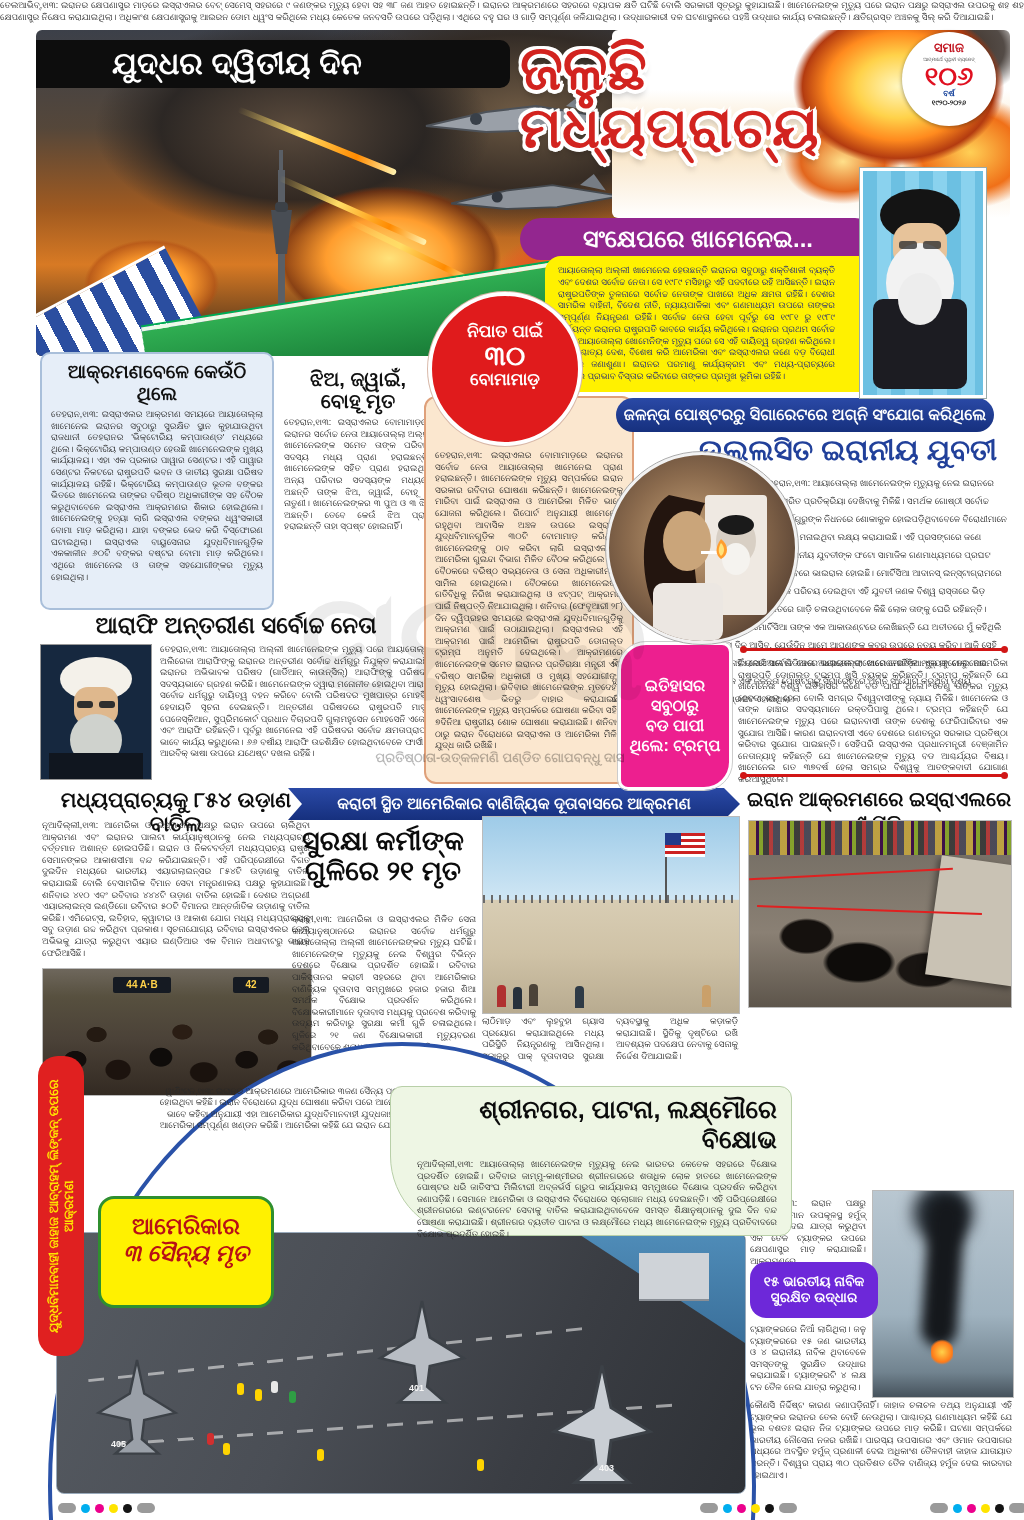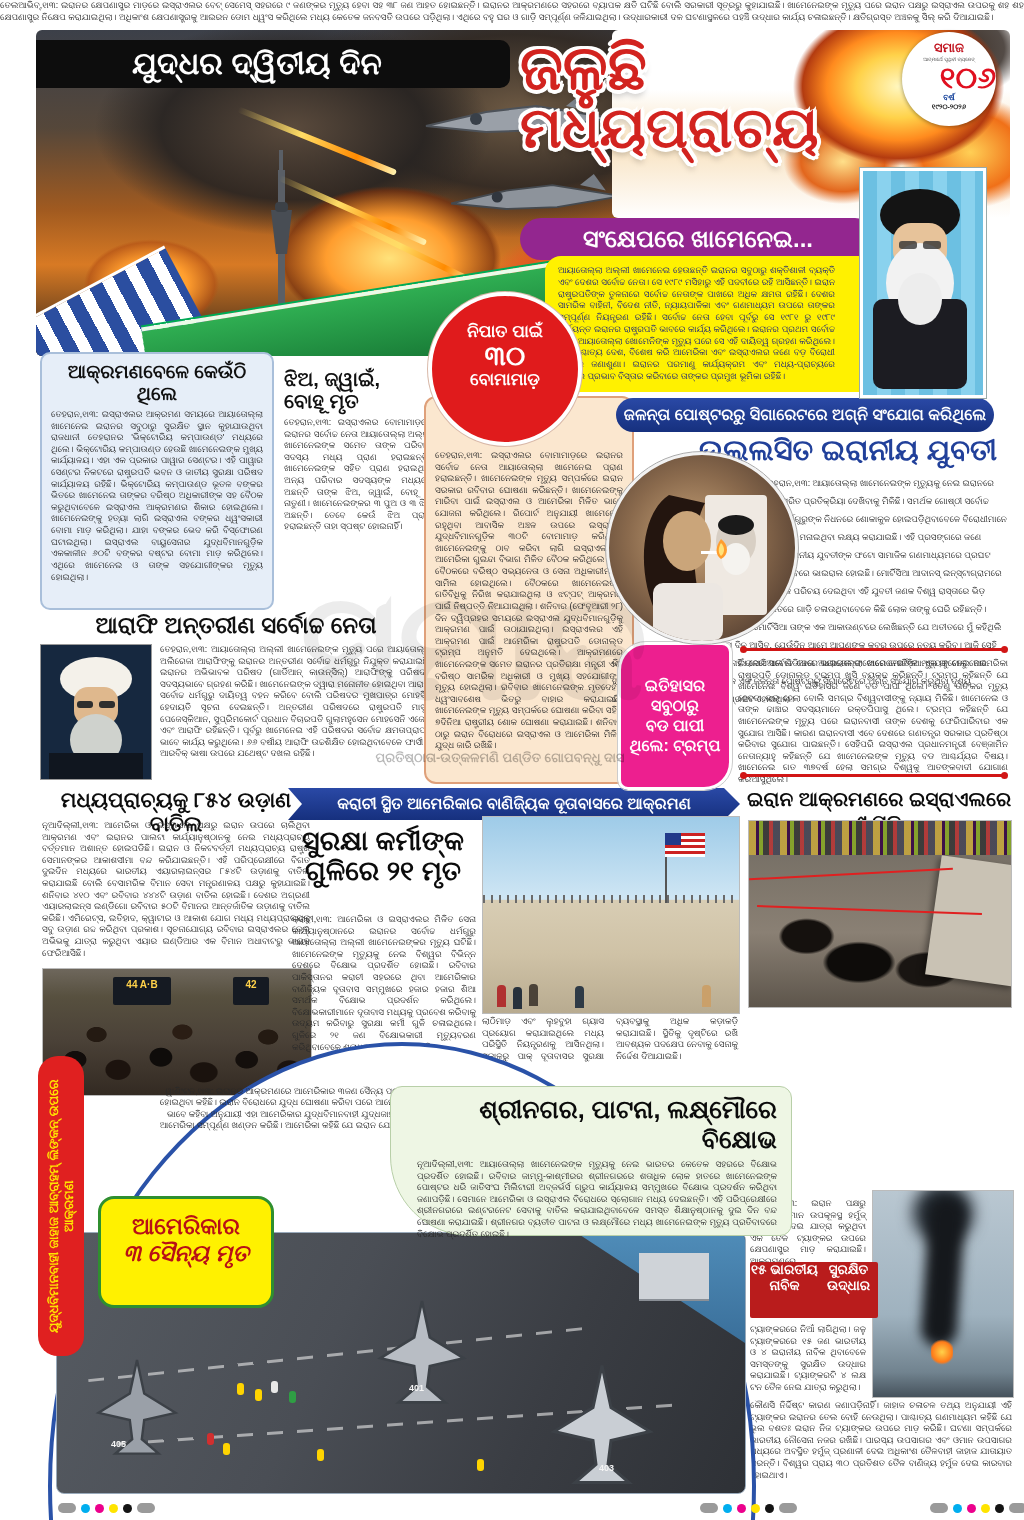--- a/index.html
+++ b/index.html
@@ -21,21 +21,21 @@
       linear-gradient(180deg,#3c4049 0%,#55473a 30%,#a05a20 55%,#d87a24 72%,#2f2319 100%);}
   .hero .city{left:0;bottom:0;width:100%;height:34px;
       background:repeating-linear-gradient(90deg,#1c1711 0 14px,#2a2118 14px 22px,#171209 22px 34px);opacity:.9;}
   .hero .citylights{left:0;bottom:0;width:100%;height:26px;
       background:repeating-linear-gradient(90deg,transparent 0 10px,rgba(255,210,90,.55) 10px 12px,transparent 12px 26px);}
   .flagfold-blue{left:-30px;bottom:-18px;width:190px;height:86px;transform:rotate(-28deg);
       background:repeating-linear-gradient(90deg,#2b4ea0 0 14px,#ffffff 14px 26px);border-top:3px solid #fff;}
   .flagfold-green{left:110px;bottom:-34px;width:420px;height:92px;transform:rotate(-9deg);
       background:linear-gradient(180deg,#2fae52 0%,#187a36 80%);border-top:4px solid #eafbe8;box-shadow:0 -2px 0 #0a5; }
   .banner{left:36px;top:40px;width:474px;height:48px;background:#0d0d0d;border-radius:0 10px 10px 0;
-      color:#fff;font-weight:bold;font-size:31px;line-height:48px;padding-left:96px;box-sizing:border-box;z-index:4;}
+      color:#fff;font-weight:bold;font-size:31px;line-height:48px;padding-left:76px;box-sizing:border-box;z-index:4;}
   .badge{left:40px;top:31px;width:132px;height:76px;background:#fff;border:4px solid #c0111c;
       border-radius:50%;z-index:5;text-align:center;box-shadow:0 0 0 2px #fff inset;}
   .badge .b1{font-size:14px;font-weight:bold;margin-top:10px;color:#111;}
   .badge .b2,.badge .b3{font-size:12px;color:#222;line-height:1.15;}
   .trail{position:absolute;height:6px;border-radius:3px;
       background:linear-gradient(90deg,transparent 0%,#ffdd66 40%,#ff8a00 75%,#fff3b0 100%);
       transform-origin:right center;}
 
   
   .explosion{left:612px;top:30px;width:398px;height:188px;border-radius:6px;
@@ -46,37 +46,37 @@
        radial-gradient(90px 60px at 85% 10%, #3a2c22 0%, rgba(40,30,24,.8) 60%, transparent 85%),
        linear-gradient(180deg,#ffffff 0%,#fff 32%,#f8e2c0 60%,#fff 100%);}
   .main-headline{left:520px;top:36px;width:420px;z-index:3;font-weight:bold;color:#d2231f;line-height:1.02;
       text-shadow:-3px -3px 0 #fff,3px -3px 0 #fff,-3px 3px 0 #fff,3px 3px 0 #fff,0 4px 0 #fff,4px 0 0 #fff,0 6px 6px rgba(0,0,0,.25);}
   .main-headline .l1{font-size:62px;}
   .main-headline .l2{font-size:56px;}
   .masthead{left:902px;top:32px;width:94px;height:94px;background:#fff;border-radius:50%;z-index:6;
       text-align:center;box-shadow:0 1px 4px rgba(0,0,0,.4);}
   .masthead .mp{color:#c0111c;font-weight:bold;font-size:13px;margin-top:8px;}
   .masthead .msub{font-size:5px;color:#333;}
-  .masthead .mn{color:#e01020;font-weight:bold;font-size:30px;line-height:1;text-align:right;}
+  .masthead .mn{color:#e01020;font-weight:bold;font-size:26px;line-height:1;}
   .masthead .my{font-size:8px;color:#13409a;font-weight:bold;}
   .masthead .mr{font-size:7px;color:#111;font-weight:bold;}
 
   .kicker-purple{left:520px;top:218px;width:356px;height:42px;background:#93268f;border-radius:21px;
       color:#fff;font-weight:bold;font-size:24px;line-height:42px;text-align:center;z-index:3;}
   .khamenei-photo{left:860px;top:168px;width:120px;height:224px;z-index:4;border:3px solid #fff;
       outline:1px solid #9aa; background:repeating-linear-gradient(90deg,#6cc0e2 0 14px,#8ad2ee 14px 28px);}
   .brief-box{left:545px;top:256px;width:412px;height:136px;background:#fff100;border-radius:16px;z-index:3;
       padding:9px 122px 9px 13px;box-sizing:border-box;color:#16207c;font-size:8.8px;line-height:1.34;}
 
   
   .a1-box{left:40px;top:352px;width:234px;height:258px;background:#e6eef8;border:2px solid #a9bfda;border-radius:10px;
       padding:7px 9px;box-sizing:border-box;}
   .a1-box h3{margin:0 0 4px 0;font-size:19px;text-align:center;}
   .a2{left:284px;top:368px;width:148px;height:240px;}
-  .a2 h3{margin:0 0 5px 0;font-size:20px;text-align:left;line-height:1.1;}
+  .a2 h3{margin:0 0 5px 0;font-size:20px;text-align:center;line-height:1.1;}
   .red-circle{left:428px;top:292px;width:146px;height:146px;border-radius:50%;background:#e01b1c;z-index:5;
       border:4px solid #fff;box-shadow:0 0 0 1px #d8b8a8;color:#fff;font-weight:bold;text-align:center;}
   .red-circle .c1{font-size:17px;margin-top:26px;}
   .red-circle .c2{font-size:27px;line-height:1.05;}
   .red-circle .c3{font-size:17px;}
   .midcol{left:424px;top:396px;width:210px;height:388px;background:#fbe7cf;border:2px solid #dfa07a;border-radius:12px;
       padding:52px 9px 8px 9px;box-sizing:border-box;z-index:2;}
   .a3{left:40px;top:612px;width:392px;height:172px;}
   .a3 h3{margin:0 0 5px 0;font-size:23px;text-align:center;}
   .a3 .row{display:flex;gap:8px;}
@@ -108,21 +108,21 @@
        radial-gradient(18px 14px at 12% 72%, #120d0b 60%, transparent 65%),
        radial-gradient(20px 16px at 28% 80%, #1c130e 60%, transparent 66%),
        radial-gradient(18px 15px at 44% 70%, #0f0c0a 60%, transparent 66%),
        radial-gradient(22px 16px at 60% 82%, #1a120d 60%, transparent 66%),
        radial-gradient(18px 14px at 76% 72%, #140f0c 60%, transparent 66%),
        radial-gradient(20px 15px at 92% 80%, #1b130f 60%, transparent 66%),
        radial-gradient(16px 12px at 20% 52%, #241a12 60%, transparent 66%),
        radial-gradient(16px 12px at 52% 50%, #2a1d14 60%, transparent 66%),
        radial-gradient(16px 12px at 84% 54%, #241a12 60%, transparent 66%),
        linear-gradient(180deg,#6e675c 0%,#57503f 22%,#4b4238 55%,#332a22 100%);}
-  .gate{position:absolute;top:8px;height:28px;background:#151a22;color:#ffd24a;font-weight:bold;font-size:10px;
+  .gate{position:absolute;top:8px;height:16px;background:#151a22;color:#ffd24a;font-weight:bold;font-size:10px;
       line-height:16px;text-align:center;border-radius:2px;}
   .karachi-kicker{left:288px;top:788px;width:452px;height:32px;
       background:linear-gradient(180deg,#2a49a6,#16307e);color:#fff;font-weight:bold;font-size:16px;
       line-height:32px;text-align:center;
       clip-path:polygon(0 0,calc(100% - 16px) 0,100% 50%,calc(100% - 16px) 100%,0 100%,14px 50%);}
   .karachi-h{left:290px;top:826px;width:186px;font-size:27px;font-weight:bold;text-align:center;line-height:1.12;color:#0b0b0b;}
   .karachi-body{left:292px;top:914px;width:184px;height:178px;}
   .embassy{left:482px;top:816px;width:256px;height:196px;border:1px solid #bbb;overflow:hidden;
       background:linear-gradient(180deg,#9ecbe8 0%,#cfe6f4 42%,#d8cdb4 42.5%,#cfc2a6 70%,#b8ab90 100%);}
   .wire{position:absolute;left:0;top:78px;width:100%;height:8px;
@@ -166,22 +166,22 @@
       border-radius:12px 12px 12px 80px;z-index:3;padding:8px 14px 8px 26px;box-sizing:border-box;}
   .protest-box h3{margin:0 0 4px 0;font-size:25px;text-align:right;color:#0b0b0b;}
   .tanker-h{left:748px;top:1126px;width:266px;font-size:21px;font-weight:bold;text-align:center;line-height:1.2;color:#0b0b0b;z-index:3;}
   .tanker-b1{left:750px;top:1198px;width:116px;height:62px;}
   .tanker-photo{left:872px;top:1190px;width:140px;height:206px;border:1px solid #bbb;overflow:hidden;
       background:linear-gradient(180deg,#b9c7d1 0%,#9fb2bf 60%,#71838f 88%,#46525c 100%);}
   .smoke{position:absolute;left:52px;top:6px;width:36px;height:150px;background:#15181c;border-radius:18px;
       filter:blur(6px);transform:rotate(4deg);}
   .smoke2{position:absolute;left:40px;top:-8px;width:60px;height:60px;background:#222930;border-radius:50%;filter:blur(8px);}
   .fire{position:absolute;left:58px;top:148px;width:22px;height:26px;background:radial-gradient(circle,#ffd24a 0%,#ff7a18 60%,transparent 75%);}
-  .tanker-redbox{left:750px;top:1262px;width:128px;height:56px;background:#b91c1c;border-radius:2px;z-index:3;
-      color:#fff;font-weight:bold;font-size:13.5px;text-align:center;display:flex;justify-content:center;}
+  .tanker-redbox{left:750px;top:1262px;width:128px;height:56px;background:#6d28d9;border-radius:16px;z-index:3;
+      color:#fff;font-weight:bold;font-size:13.5px;text-align:center;display:flex;flex-direction:column;justify-content:center;}
   .tanker-b2{left:750px;top:1324px;width:116px;height:70px;}
   .tanker-b3{left:750px;top:1400px;width:262px;height:98px;}
   .watermark-big{left:300px;top:560px;width:380px;font-size:150px;font-weight:bold;color:#000;opacity:.07;z-index:6;pointer-events:none;}
   .watermark-cap{left:290px;top:750px;width:420px;font-size:13px;font-weight:bold;color:#000;opacity:.28;z-index:6;text-align:center;pointer-events:none;}
 
   .regrow{position:absolute;top:1502px;height:12px;display:flex;align-items:center;gap:5px;z-index:5;}
   .regpill{width:18px;height:10px;border-radius:5px;background:#9a9a9a;}
   .dot{width:9px;height:9px;border-radius:50%;}
 </style>
 </head>

